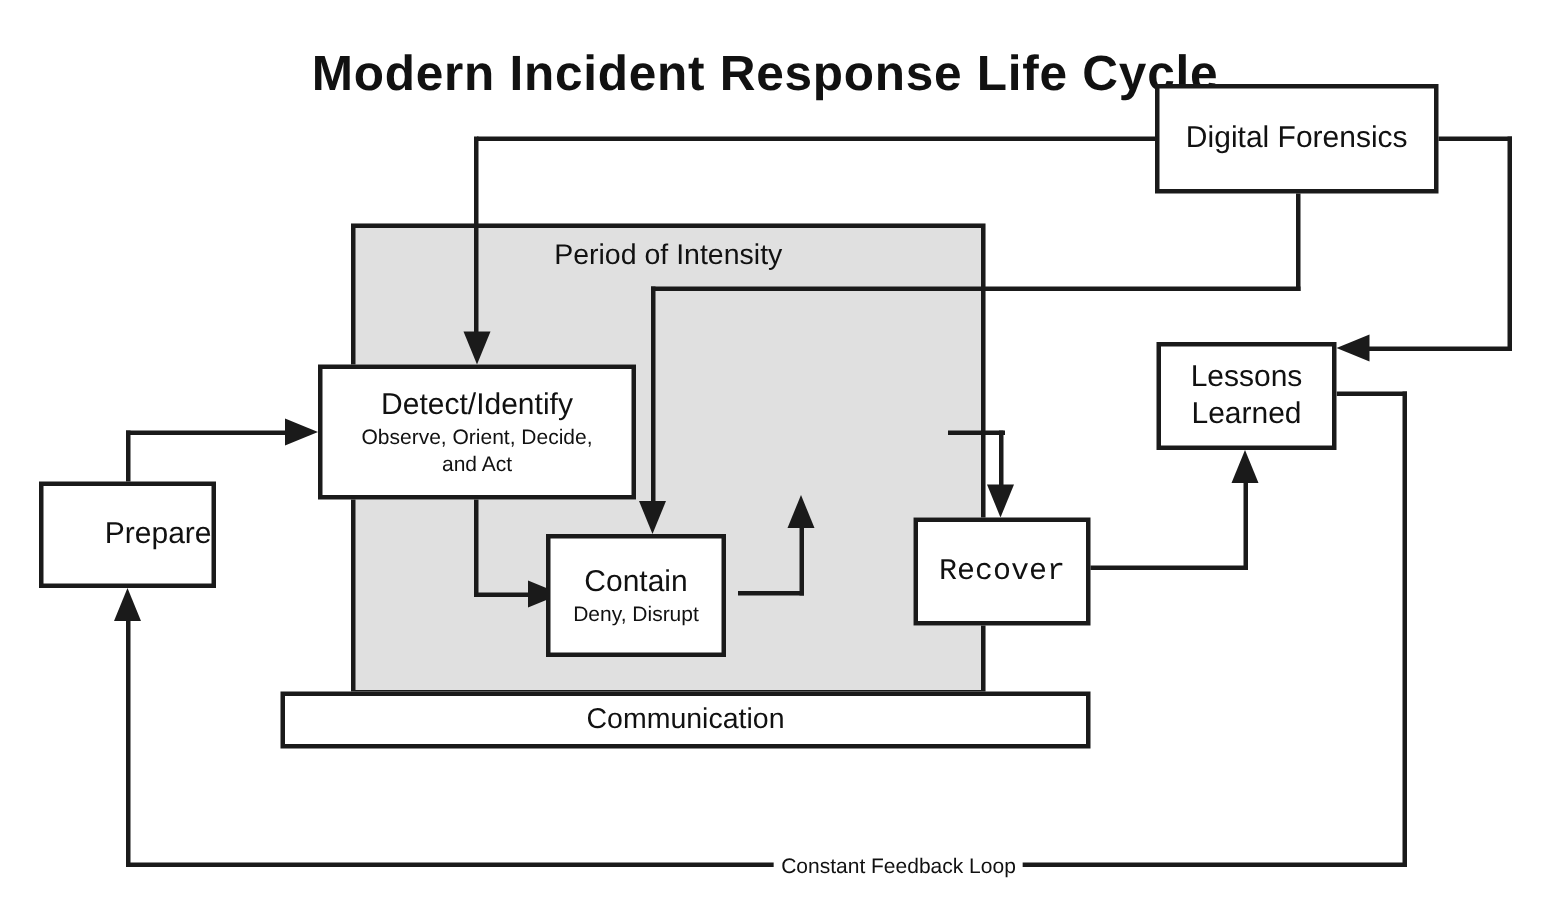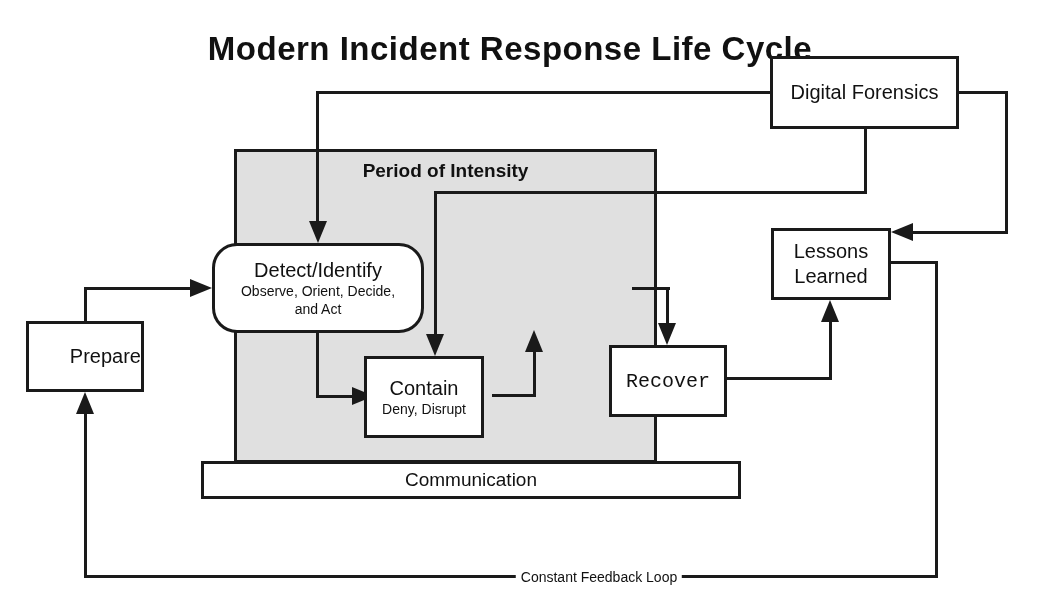--- a/index.html
+++ b/index.html
@@ -9,35 +9,35 @@
     --background:#ffffff;
     --text:#111111;
   }
   html,body{margin:0;padding:0;background:var(--background);}
   body{font-family:"Liberation Sans","DejaVu Sans",sans-serif;color:var(--text);}
   .canvas{position:relative;width:1040px;height:603px;background:var(--background);overflow:hidden;}
   .title{position:absolute;left:0;top:8px;width:1020px;text-align:center;
          font-size:33px;font-weight:bold;letter-spacing:0.5px;}
   .region{position:absolute;background:var(--region_fill);border:3px solid var(--line);
           box-sizing:border-box;z-index:0;}
-  .region-label{position:absolute;left:0;right:0;top:8px;text-align:center;font-size:19px;font-weight:bold;}
+  .region-label{position:absolute;left:0;right:0;top:8px;text-align:center;font-size:19px;}
   .node{position:absolute;background:var(--node_fill);border:3px solid var(--line);
         box-sizing:border-box;z-index:2;display:flex;flex-direction:column;
         align-items:center;justify-content:center;text-align:center;}
   .node .lbl{font-size:20px;line-height:1.25;}
   .node .sub{font-size:14px;line-height:1.22;}
   .line{position:absolute;background:var(--line);z-index:1;}
   .arr{position:absolute;width:0;height:0;z-index:1;}
   .arr-down{border-left:9px solid transparent;border-right:9px solid transparent;border-top:22px solid var(--line);}
   .arr-up{border-left:9px solid transparent;border-right:9px solid transparent;border-bottom:22px solid var(--line);}
   .arr-right{border-top:9px solid transparent;border-bottom:9px solid transparent;border-left:22px solid var(--line);}
   .arr-left{border-top:9px solid transparent;border-bottom:9px solid transparent;border-right:22px solid var(--line);}
   .loop-label{position:absolute;left:599px;top:577px;transform:translate(-50%,-50%);
               background:var(--background);padding:0 5px;font-size:14px;z-index:3;white-space:nowrap;}
-  .comm{z-index:2;margin-left:14px;}
+  .comm{z-index:2;}
 </style>
 </head>
 <body>
 
 <div class="canvas">
 
   <h1 class="title">Modern Incident Response Life Cycle</h1>
 
   <div class="region" style="left:234px;top:149px;width:423px;height:314px;">
     <div class="region-label">Period of Intensity</div>
@@ -89,21 +89,21 @@
   </div>
 
   <div class="node" style="left:771px;top:228px;width:120px;height:72px;">
     <span class="lbl" style="max-width:92px;">Lessons Learned</span>
   </div>
 
   <div class="node" style="left:26px;top:321px;width:118px;height:71px;align-items:flex-end;">
     <span class="lbl">Prepare</span>
   </div>
 
-  <div class="node" style="left:212px;top:243px;width:212px;height:90px;border-radius:25px;">
+  <div class="node" style="left:212px;top:243px;width:212px;height:90px;">
     <span class="lbl">Detect/Identify</span>
     <span class="sub" style="max-width:180px;">Observe, Orient, Decide, and Act</span>
   </div>
 
 
   <div class="node" style="left:364px;top:356px;width:120px;height:82px;">
     <span class="lbl">Contain</span>
     <span class="sub">Deny, Disrupt</span>
   </div>
 

